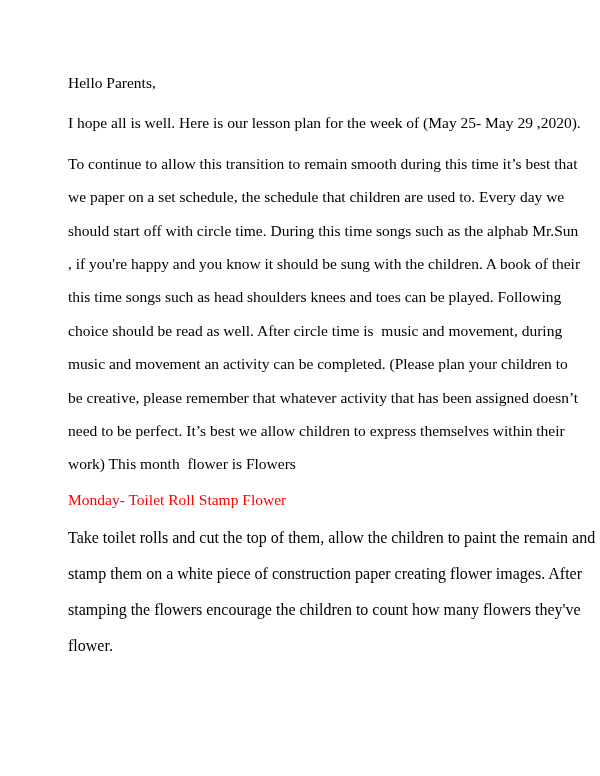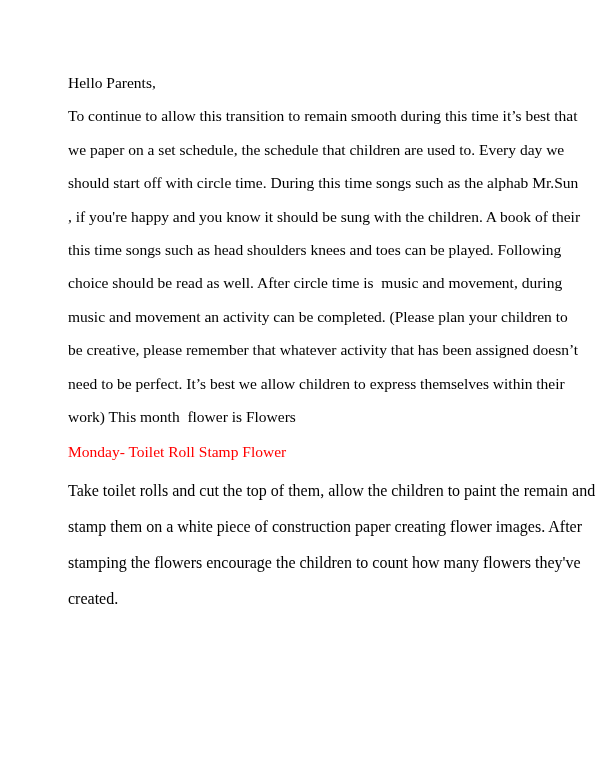--- a/index.html
+++ b/index.html
@@ -24,21 +24,21 @@
     font-family: "Liberation Serif", "DejaVu Serif", serif;
     font-size: 15.5px;
     line-height: 33.4px;
     color: var(--text-color, #000000);
     white-space: pre;
   }
   .intro-line {
     margin-top: 7px;
   }
   .overview-block {
-    margin-top: 0;
+    margin-top: 7px;
   }
   .monday-heading {
     margin-top: 2px;
     color: var(--heading-color, #ff0000);
   }
   .monday-block {
     margin-top: 4px;
   }
   .monday-block .line {
     font-size: 16px;
@@ -46,37 +46,38 @@
   }
 </style>
 </head>
 <body>
 
 <div class="page">
   <div class="content">
 
     <div class="line">Hello Parents,</div>
 
+    <div class="line intro-line">I hope all is well. Here is our lesson plan for the week of (May 25- May 29 ,2020).</div>
 
     <div class="overview-block">
       <div class="line">To continue to allow this transition to remain smooth during this time it’s best that</div>
       <div class="line">we paper on a set schedule, the schedule that children are used to. Every day we</div>
       <div class="line">should start off with circle time. During this time songs such as the alphab Mr.Sun</div>
       <div class="line">, if you're happy and you know it should be sung with the children. A book of their</div>
       <div class="line">this time songs such as head shoulders knees and toes can be played. Following</div>
       <div class="line">choice should be read as well. After circle time is  music and movement, during</div>
       <div class="line">music and movement an activity can be completed. (Please plan your children to</div>
       <div class="line">be creative, please remember that whatever activity that has been assigned doesn’t</div>
       <div class="line">need to be perfect. It’s best we allow children to express themselves within their</div>
       <div class="line">work) This month  flower is Flowers</div>
     </div>
 
     <div class="line monday-heading">Monday- Toilet Roll Stamp Flower</div>
 
     <div class="monday-block">
       <div class="line">Take toilet rolls and cut the top of them, allow the children to paint the remain and</div>
       <div class="line">stamp them on a white piece of construction paper creating flower images. After</div>
       <div class="line">stamping the flowers encourage the children to count how many flowers they've</div>
-      <div class="line">created.</div>
+      <div class="line">flower.</div>
     </div>
 
   </div>
 </div>
 
 </body></html>

